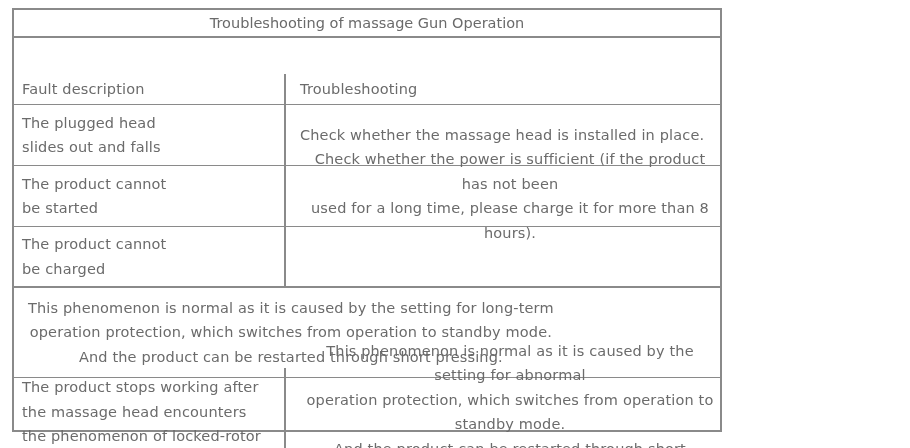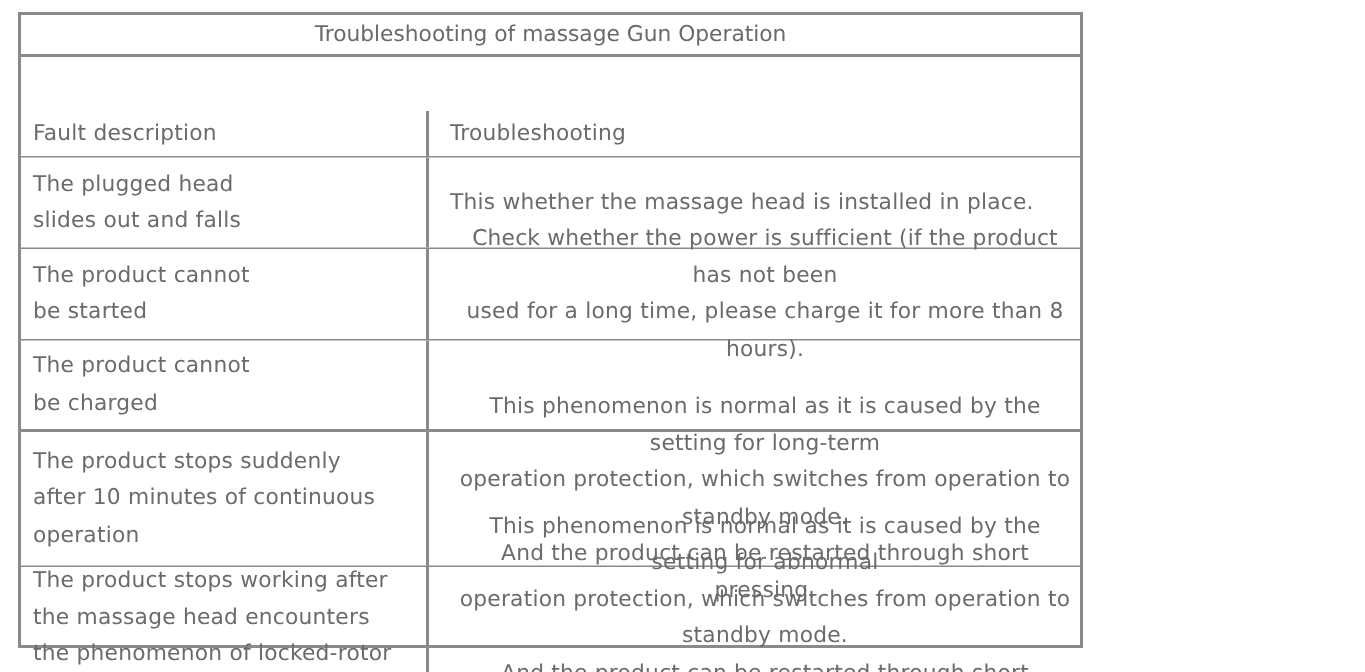--- a/index.html
+++ b/index.html
@@ -76,39 +76,36 @@
   <div class="title-row">Troubleshooting of massage Gun Operation</div>
 
   <div class="row" style="top:28px;height:31px;">
     <div class="cell c1">Fault description</div>
     <div class="cell c2">Troubleshooting</div>
   </div>
 
   <div class="row" style="top:59px;height:61px;">
     <div class="cell c1">The plugged head
 slides out and falls</div>
-    <div class="cell c2">This whether the massage head is installed in place.</div>
+    <div class="cell c2">Check whether the massage head is installed in place.</div>
   </div>
 
   <div class="row" style="top:120px;height:61px;">
     <div class="cell c1">The product cannot
 be started</div>
     <div class="cell c2">Check whether the power is sufficient (if the product has not been
 used for a long time, please charge it for more than 8 hours).</div>
   </div>
 
   <div class="row thick" style="top:181px;height:61px;">
     <div class="cell c1">The product cannot
 be charged</div>
   </div>
 
   <div class="row" style="top:242px;height:90px;">
-    <div class="cell c1">The product stops suddenly
-after 10 minutes of continuous
-operation</div>
     <div class="cell c2">This phenomenon is normal as it is caused by the setting for long-term
 operation protection, which switches from operation to standby mode.
 And the product can be restarted through short pressing.</div>
   </div>
 
   <div class="row last" style="top:322px;height:88px;">
     <div class="cell c1">The product stops working after
 the massage head encounters
 the phenomenon of locked-rotor</div>
     <div class="cell c2">This phenomenon is normal as it is caused by the setting for abnormal

